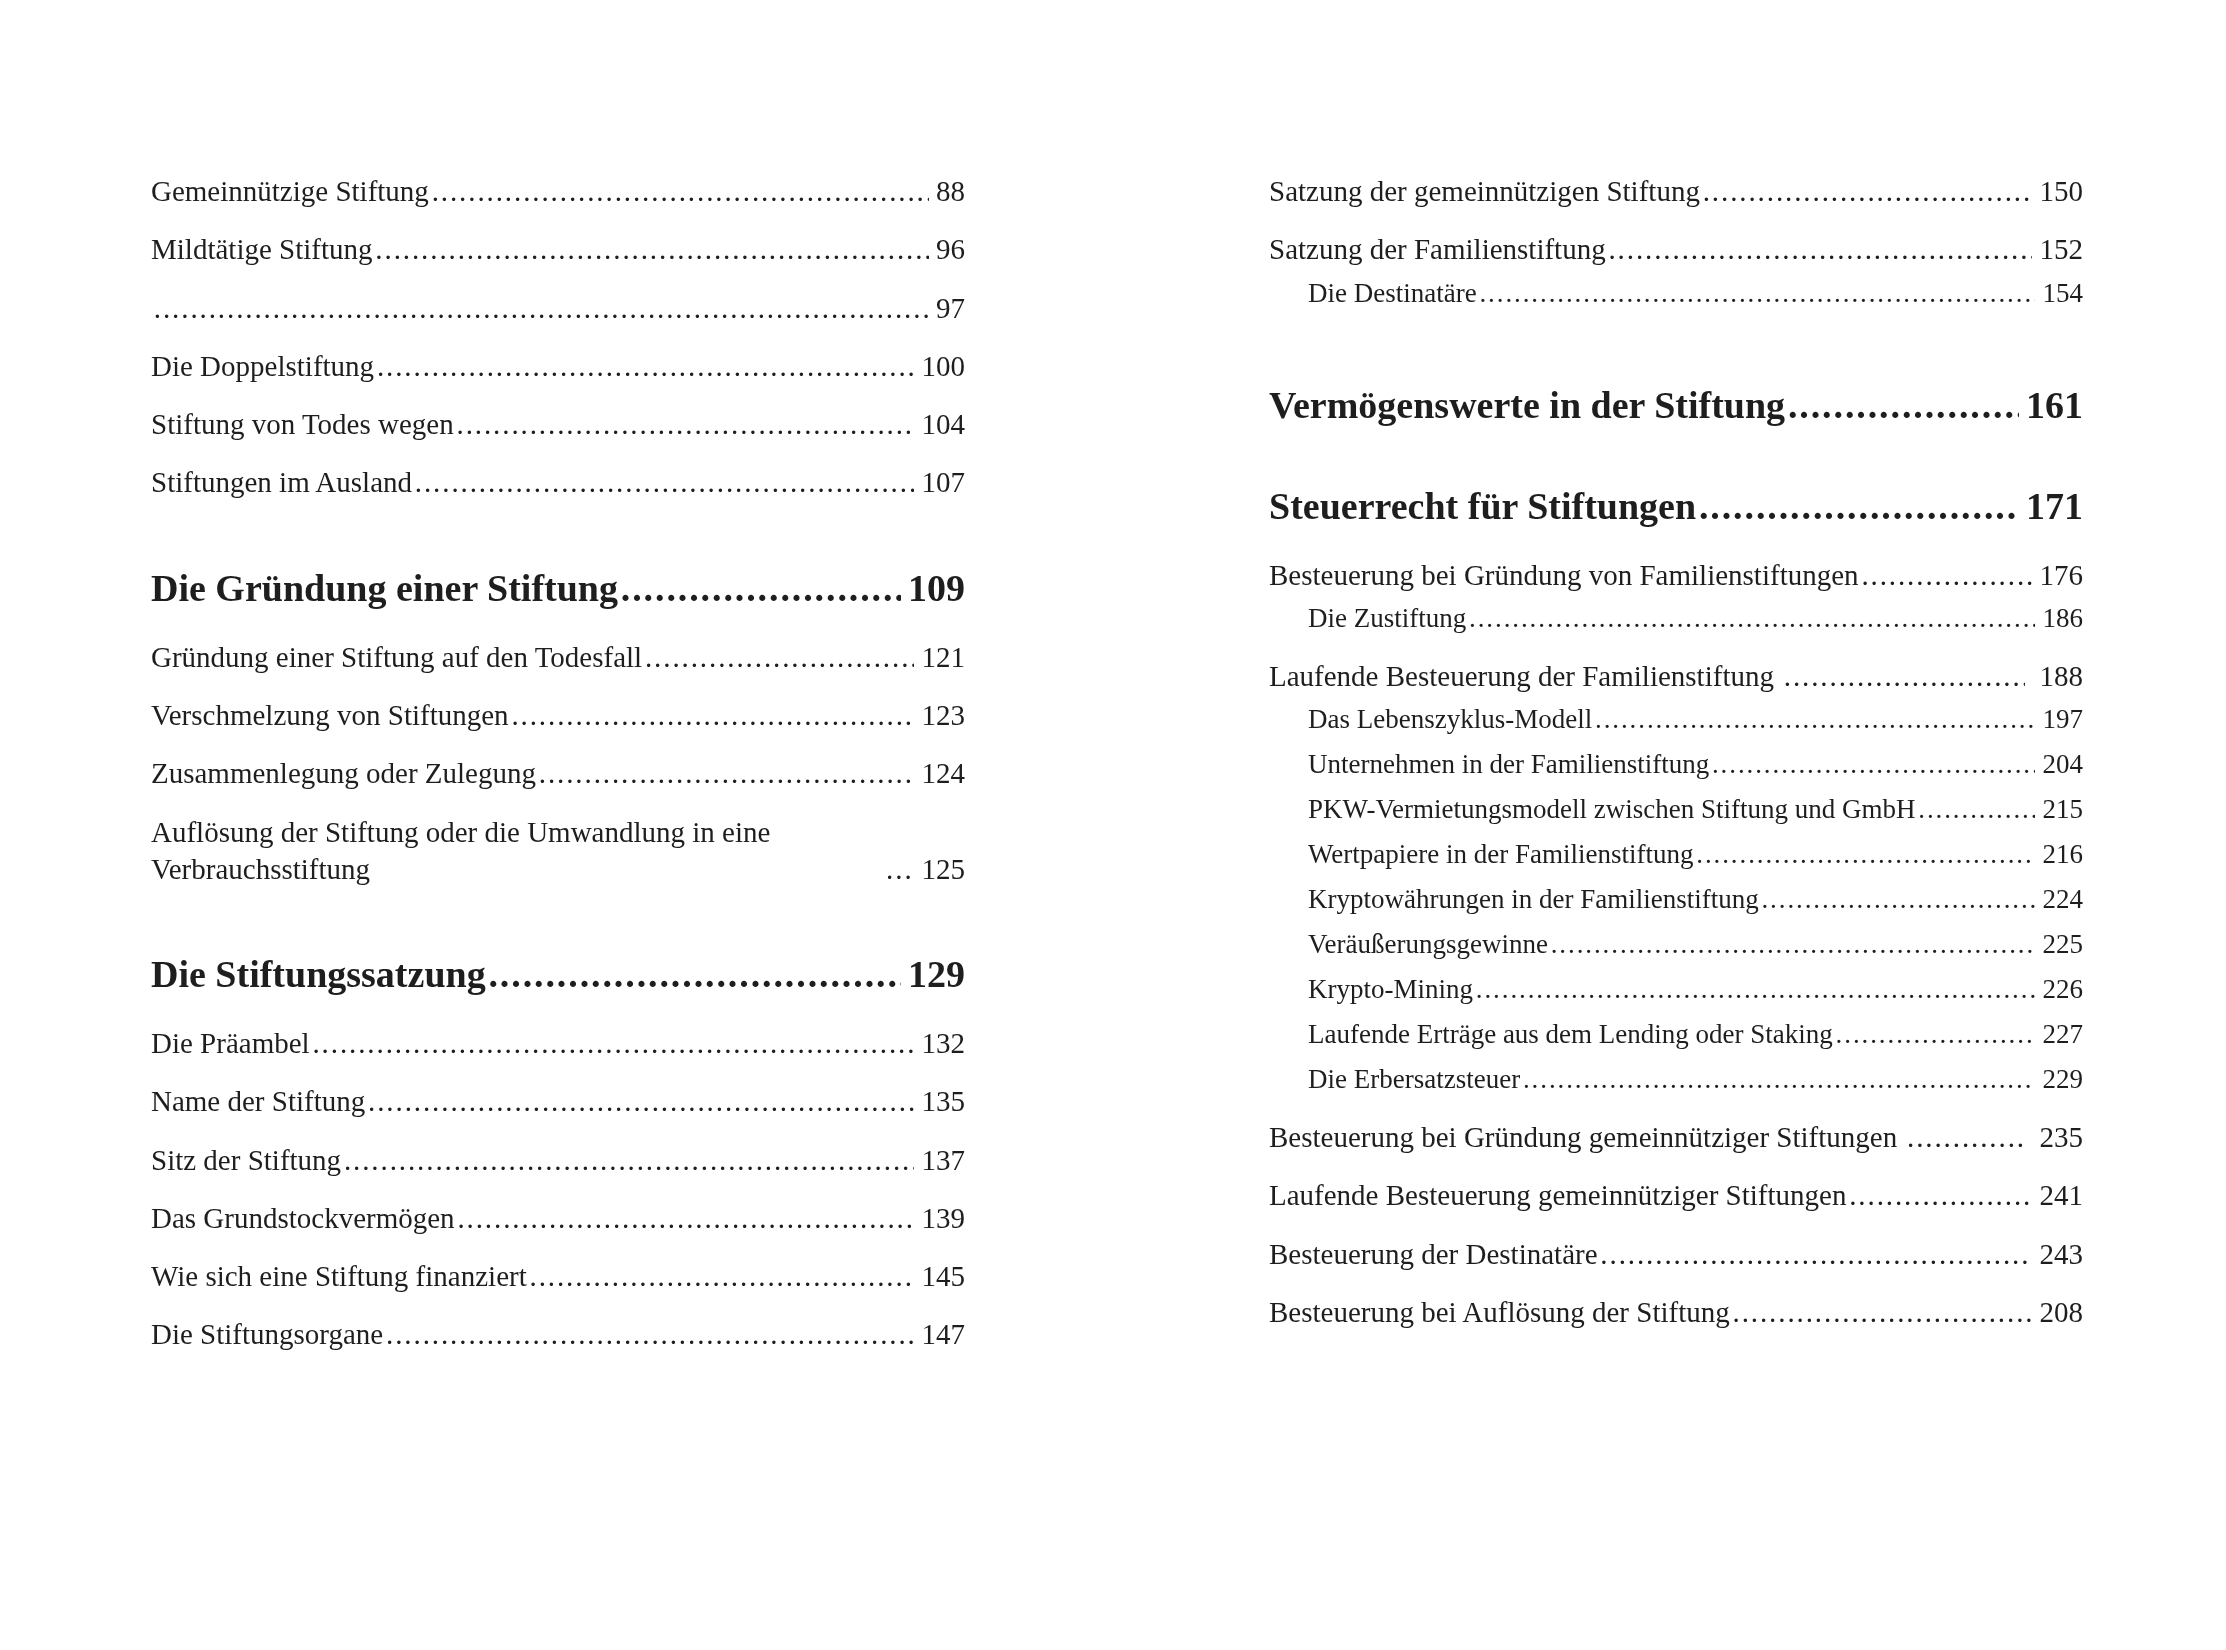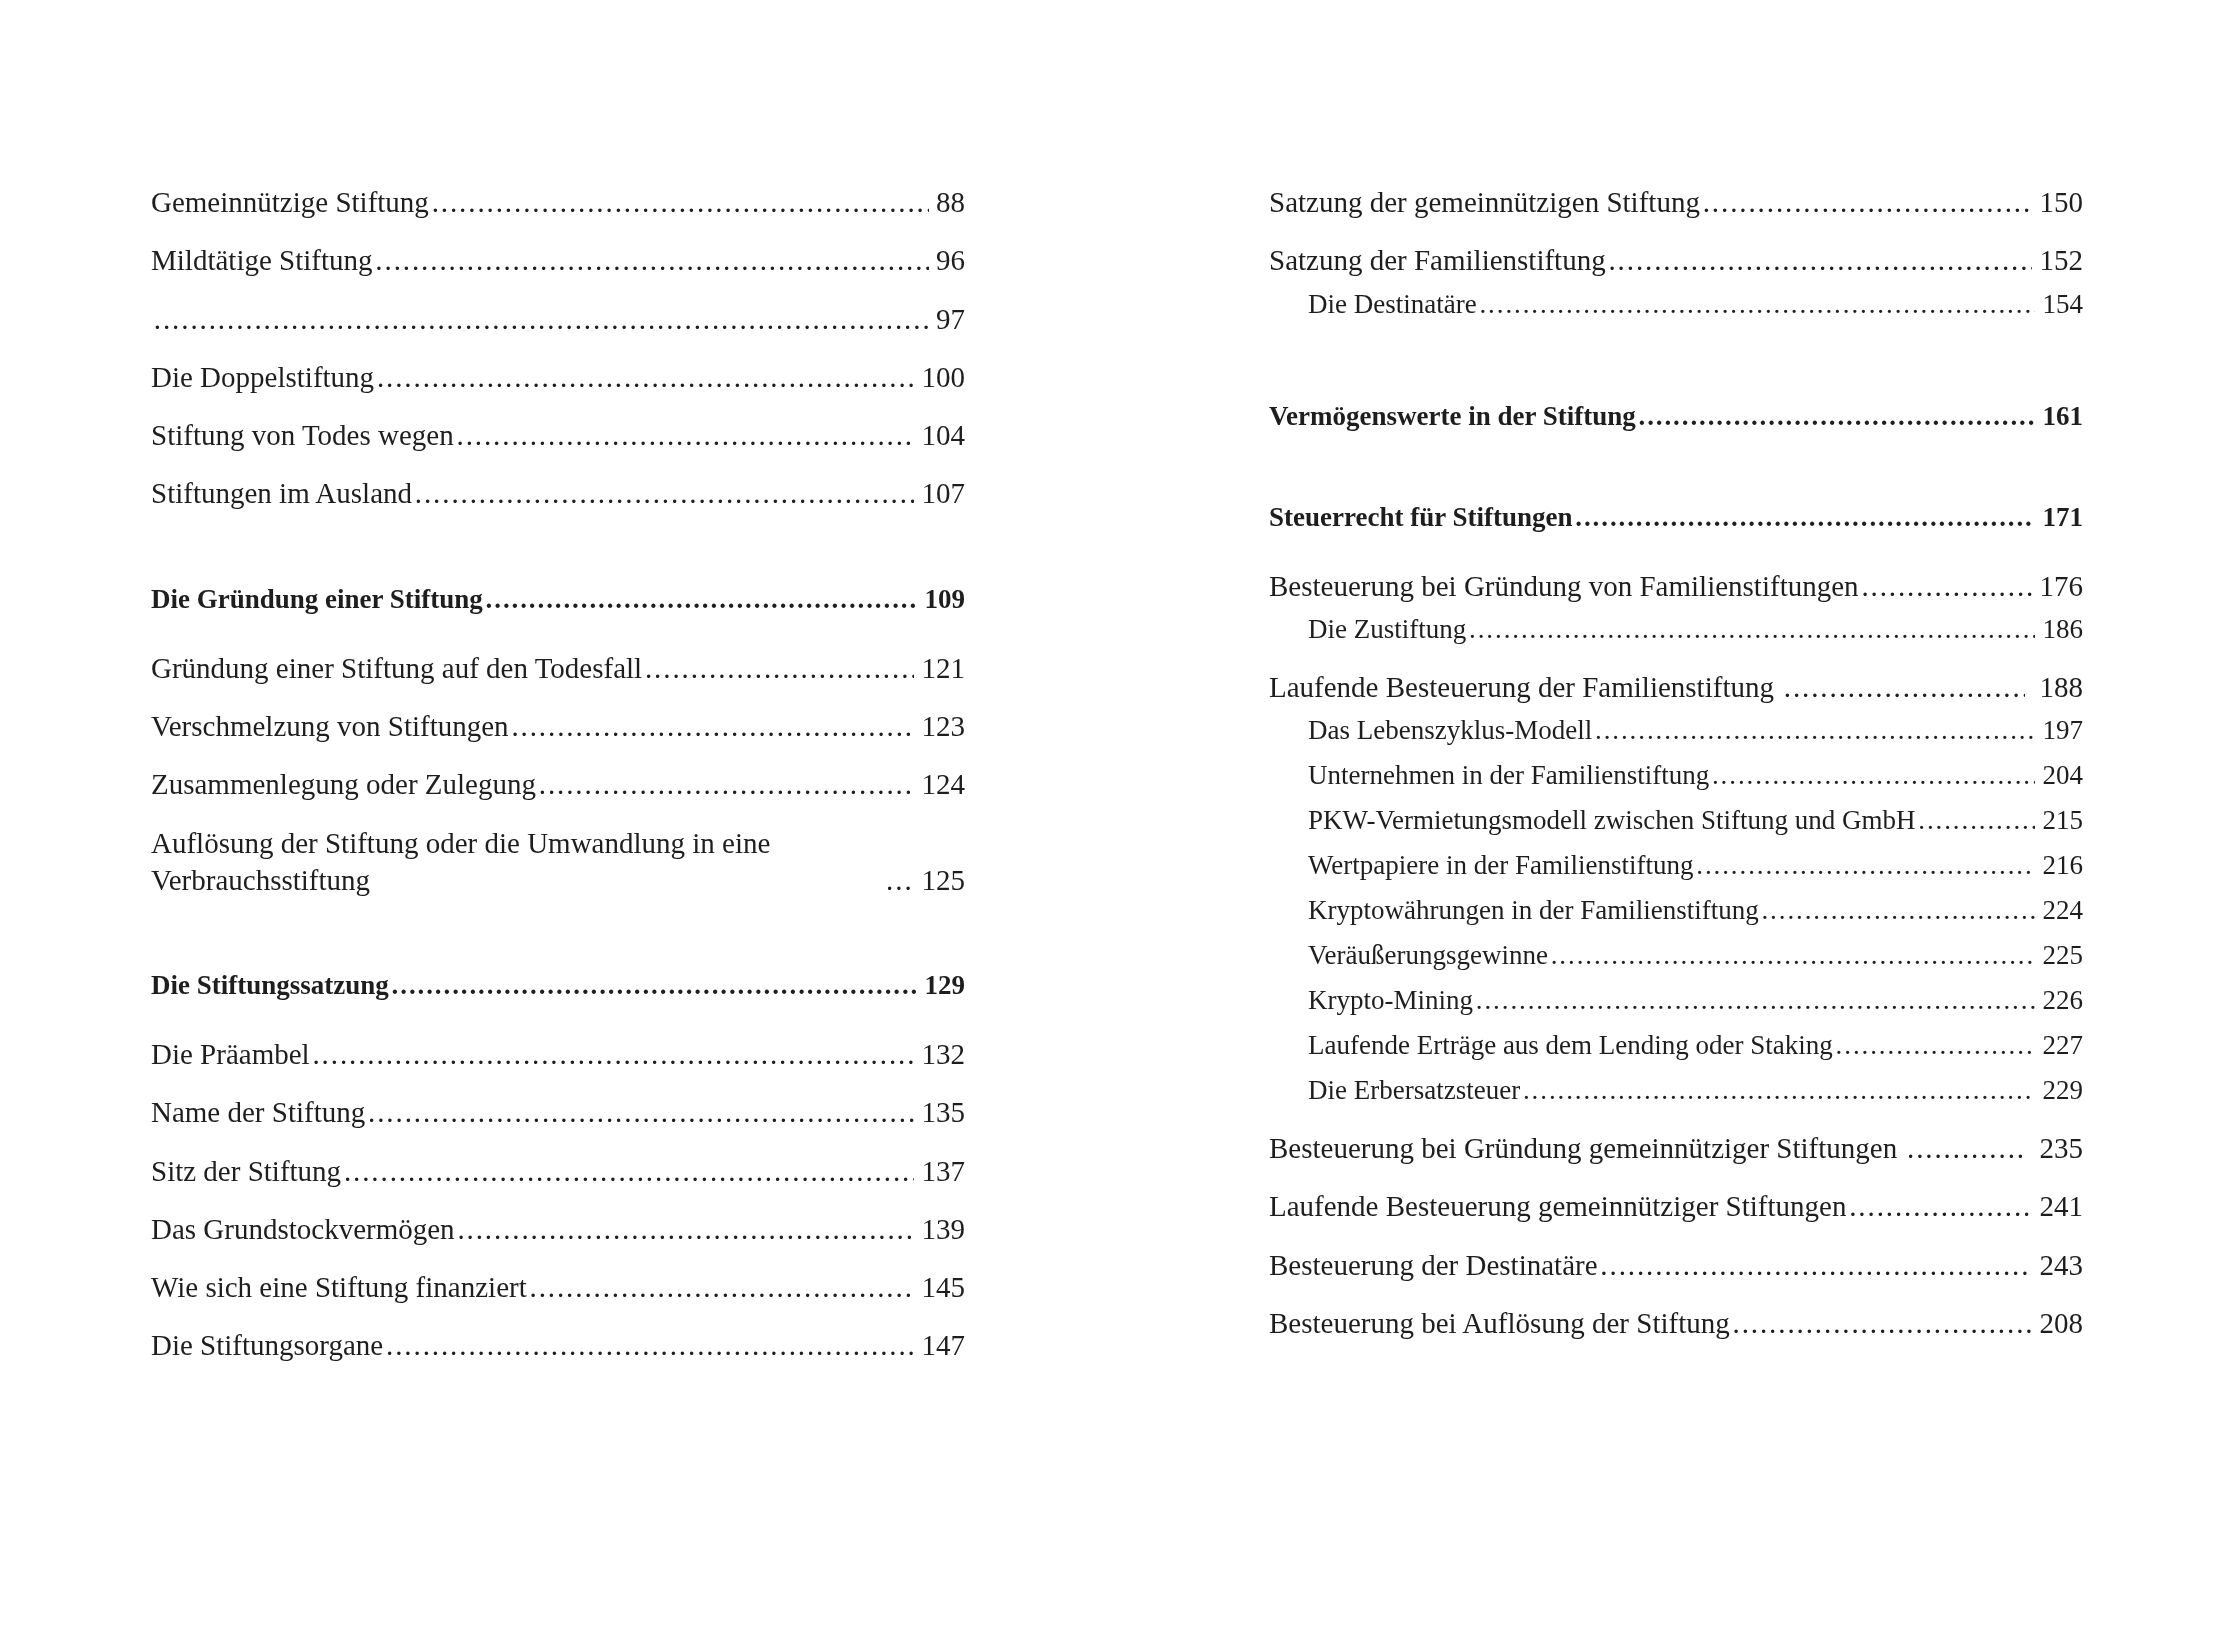--- a/index.html
+++ b/index.html
@@ -10,21 +10,21 @@
   body {
     width: 2226px;
     height: 1650px;
     position: relative;
     font-family: "Liberation Serif", "DejaVu Serif", serif;
     color: #1e1e1e;
     overflow: hidden;
   }
   .toc-column {
     position: absolute;
-    top: 11px;
+    top: 0;
     width: 814px;
     padding-top: 173px;
     display: flex;
     flex-direction: column;
     box-sizing: content-box;
   }
   #toc-column-left  { left: 151px; }
   #toc-column-right { left: 1269px; text-align: right; }
 
   .row {
@@ -36,21 +36,21 @@
     line-height: 37px;
     margin-bottom: 21.3px;
   }
   .row.sub {
     font-size: 27px;
     line-height: 33px;
     margin-bottom: 12px;
     padding-left: 39px;
   }
   .row.heading {
-    font-size: 27px;
+    font-size: 38px;
     line-height: 45px;
     font-weight: bold;
     margin-top: 43px;
     margin-bottom: 28px;
   }
   
   .row.entry:not(.sub) + .row.sub { margin-top: -13px; }
   .row.sub + .row.entry:not(.sub) { margin-top: 11px; gap: 7px; }
   .row.sub + .row.heading { margin-top: 61px; }
   .row.heading + .row.heading { margin-top: 28px; }

